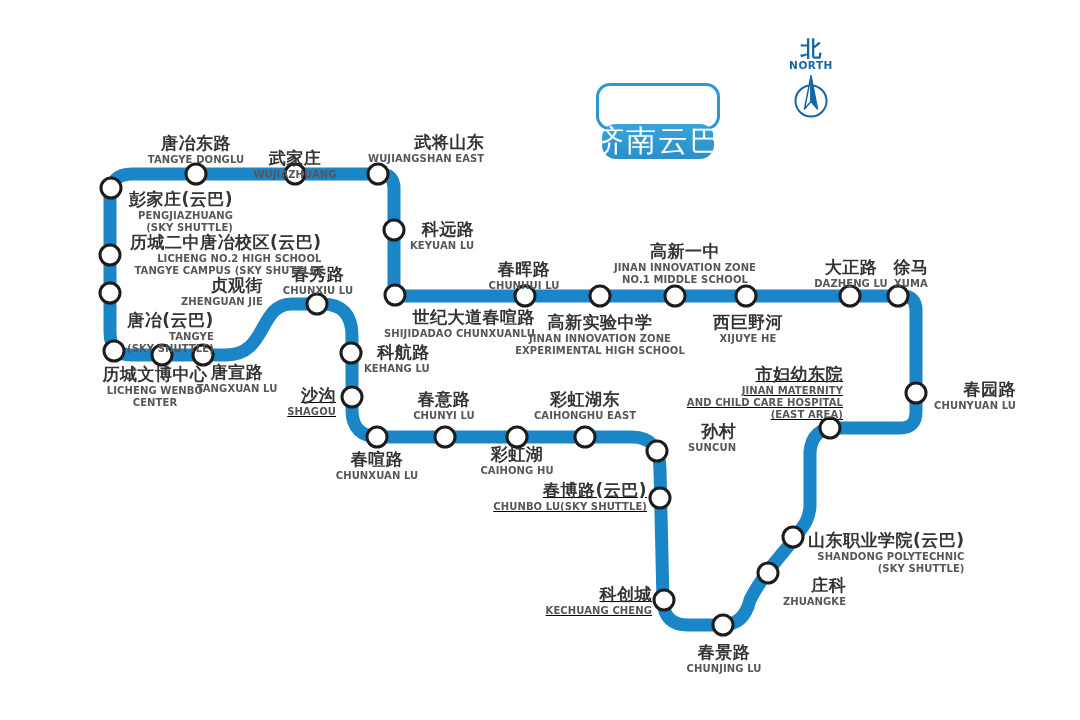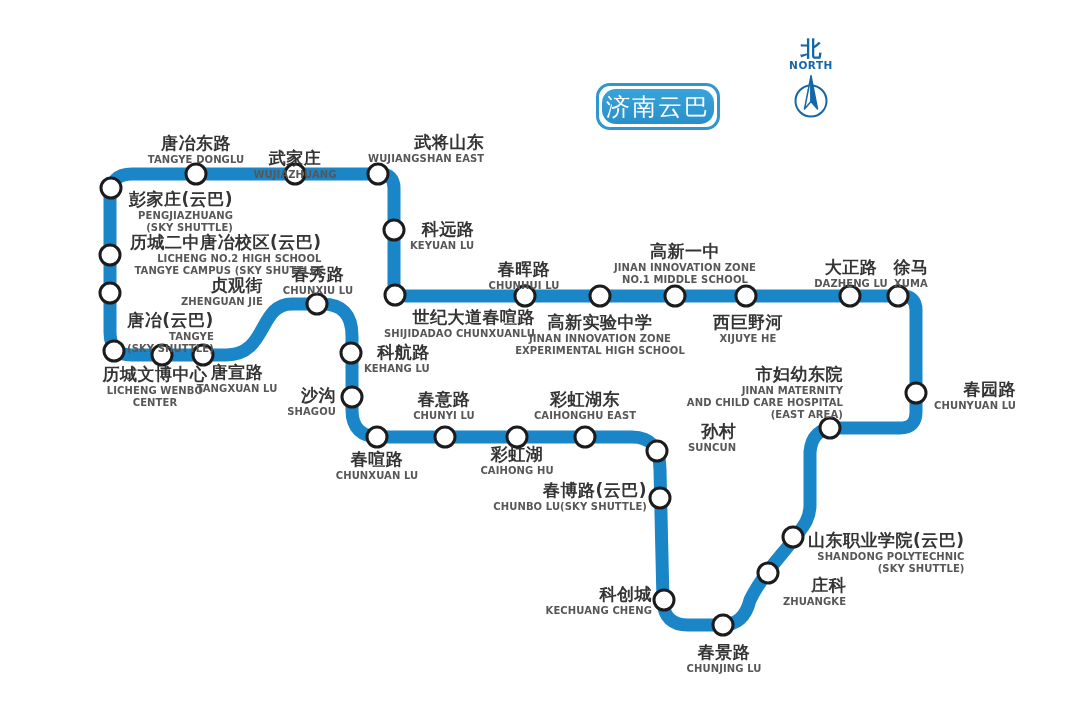--- a/index.html
+++ b/index.html
@@ -16,32 +16,32 @@
   .st-label{position:absolute;line-height:1.12;}
   .st-label .zh{
     font-size:17px;font-weight:600;color:var(--text-zh);
     white-space:nowrap;letter-spacing:0.5px;
   }
   .st-label .en{
     font-size:10px;font-weight:600;color:var(--text-en);
     white-space:pre-line;line-height:1.2;letter-spacing:0.1px;margin-top:1px;
   }
   .align-center{transform:translateX(-50%);text-align:center;}
-  .align-right{transform:translateX(-100%);text-align:right;}
+  .align-right{transform:translateX(-100%);text-align:right;text-decoration:underline;}
   .align-left{text-align:right;}
   .title-box{
     position:absolute;left:596px;top:83px;width:124px;height:47px;
     box-sizing:border-box;border:3px solid var(--title-border);
     border-radius:14px;background:#ffffff;padding:3px;
   }
   .title-inner{
     width:100%;height:100%;box-sizing:border-box;border-radius:14px;
     background:linear-gradient(180deg,var(--title-bg-top),var(--title-bg-bottom));
     display:flex;align-items:center;justify-content:center;
-    color:#ffffff;font-size:24px;font-weight:500;letter-spacing:2px;white-space:nowrap;
+    color:#ffffff;font-size:30px;font-weight:500;letter-spacing:2px;white-space:nowrap;margin-top:35px;
   }
   .compass{
     position:absolute;left:783px;top:38px;width:56px;
     display:flex;flex-direction:column;align-items:center;color:var(--compass);
   }
   .compass .c-zh{font-size:21px;font-weight:700;line-height:1.05;}
   .compass .c-en{font-size:10.5px;font-weight:700;letter-spacing:0.5px;line-height:1.1;}
   .compass svg{margin-top:2px;}
 </style>
 </head>

